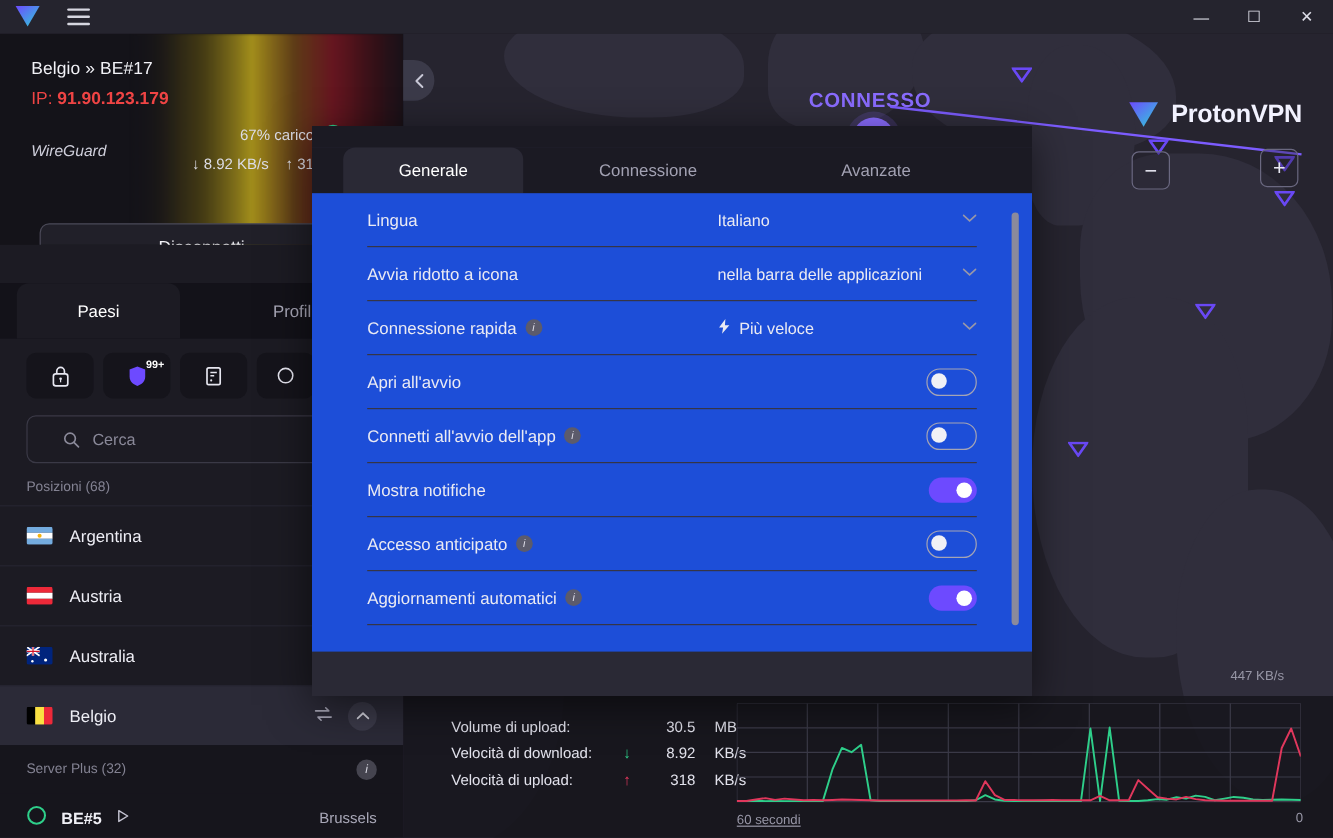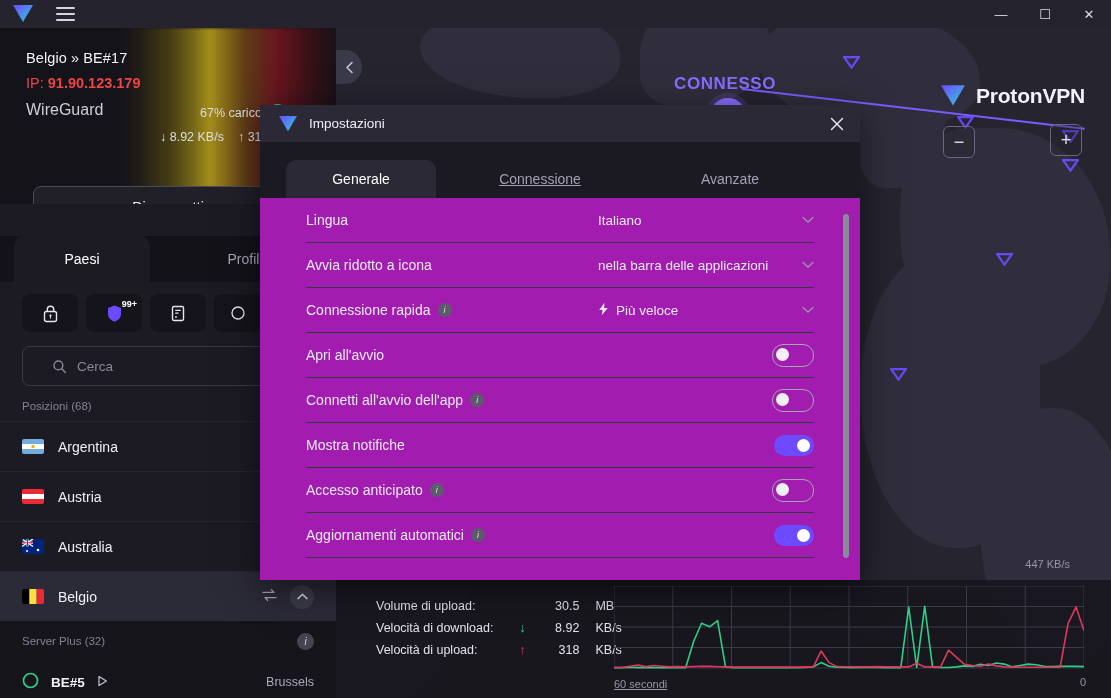--- a/index.html
+++ b/index.html
@@ -52,21 +52,21 @@
   .conncard{position:relative;height:176px;background:#141319;overflow:hidden;}
   .flagbg{position:absolute;left:110px;top:0;width:226px;height:176px;
     background:linear-gradient(90deg,#1a1714 0%,#241f14 8%,#5a4d12 26%,#b09a1c 44%,#6b4316 60%,#7d1722 74%,#4a1016 90%,#241016 100%);
     filter:blur(1.5px);opacity:.92;}
   .flagbg:after{content:"";position:absolute;inset:0;
     background:linear-gradient(90deg,rgba(20,19,25,.95) 0%,rgba(20,19,25,.35) 18%,rgba(20,19,25,0) 45%,rgba(20,19,25,.18) 80%,rgba(20,19,25,.55) 100%);}
   .cc-txt{position:absolute;left:26px;top:22px;z-index:3;}
   .cc-line1{font-size:14.5px;color:#f2f2f7;letter-spacing:.1px;}
   .cc-line2{font-size:14.5px;color:#ef4444;margin-top:9px;}
   .cc-line2 b{font-weight:bold;}
-  .cc-line3{font-size:16px;color:#cfcfdb;margin-top:10px;}
+  .cc-line3{font-size:13px;color:#cfcfdb;margin-top:27px;font-style:italic;}
   .cc-load{position:absolute;left:200px;top:76px;z-index:3;font-size:12.5px;color:#dcdce6;
     display:flex;align-items:center;gap:7px;}
   .ring{width:13px;height:13px;border-radius:50%;border:2px solid #2ecf8a;}
   .cc-speeds{position:absolute;left:160px;top:102px;z-index:3;font-size:12.5px;color:#dcdce6;
     display:flex;gap:14px;align-items:center;}
   .btn-disconnect{position:absolute;left:33px;top:158px;width:268px;height:40px;z-index:5;
     border:1px solid #4b4a58;border-radius:8px;background:#212029;color:#f4f4f9;font-size:14.5px;
     display:flex;align-items:center;justify-content:center;cursor:pointer;}
   .panel-collapse{position:absolute;left:336px;top:50px;width:26px;height:34px;z-index:25;
     background:#3b3a49;border-radius:0 17px 17px 0;display:flex;align-items:center;
@@ -120,21 +120,21 @@
     z-index:60;box-shadow:0 8px 34px rgba(0,0,0,.55);overflow:hidden;}
   .dlg-bar{height:37px;display:flex;align-items:center;padding:0 0 0 18px;background:#2a2935;}
   .dlg-title{font-size:13.5px;color:#eeeef5;margin-left:11px;}
   .dlg-close{margin-left:auto;width:46px;height:37px;display:flex;align-items:center;
     justify-content:center;color:#e4e4ee;font-size:15px;cursor:pointer;}
   .dlg-tabstrip{height:18px;background:#1b1a23;}
   .dlg-tabs{position:relative;height:38px;background:#1b1a23;}
   .dtab{position:absolute;top:0;height:38px;display:flex;align-items:center;justify-content:center;
     font-size:14px;color:#a2a1b2;cursor:pointer;}
   .dtab.active{background:#2a2935;color:#ffffff;border-radius:10px 10px 0 0;}
-  .dlg-body{position:relative;height:382px;background:#a21caf;padding:0;}
+  .dlg-body{position:relative;height:382px;background:#1d4ed8;padding:0;}
   .srow{position:relative;height:44px;margin:0 46px 0 46px;display:flex;align-items:center;
     border-bottom:1px solid #363545;}
   .srow:last-child{border-bottom:none;}
   .srow .lab{font-size:14px;color:#eaeaf3;display:flex;align-items:center;gap:7px;}
   .ibadge{width:14px;height:14px;border-radius:50%;background:#5c5b6b;color:#dfdfe9;font-size:9px;
     display:flex;align-items:center;justify-content:center;font-style:italic;cursor:pointer;}
   .srow .ctl{margin-left:auto;display:flex;align-items:center;}
   .sel-val{width:216px;display:flex;align-items:center;gap:7px;font-size:13.5px;color:#eaeaf3;
     cursor:pointer;}
   .sel-val .chev{margin-left:auto;color:#9897a8;font-size:11px;}
@@ -446,41 +446,24 @@
     </div>
   </div>
 
   <div class="panel-collapse">
     <svg width="9" height="13" viewBox="0 0 9 13">
         <path d="M7 1.5 L2 6.5 L7 11.5" fill="none" stroke="#c8c8d6" stroke-width="1.6" stroke-linecap="round" stroke-linejoin="round"></path>
       </svg>
   </div>
 
   <div class="dlg">
-    <div class="dlg-bar">
-      <svg width="20" height="18" viewBox="0 0 22 20">
-        <defs>
-            <linearGradient id="lg3" x1="0" y1="0" x2="1" y2="1">
-          <stop offset="0" stop-color="#6d4aff"></stop>
-              <stop offset="1" stop-color="#2fd0d8"></stop>
-        </linearGradient>
-          </defs>
-        <path d="M1 1 L21 1 L11 18 Z" fill="url(#lg3)"></path>
-      </svg>
-      <div class="dlg-title">Impostazioni</div>
-      <div class="dlg-close">
-        <svg width="14" height="14" viewBox="0 0 14 14">
-            <path d="M1.5 1.5 L12.5 12.5 M12.5 1.5 L1.5 12.5" stroke="#e4e4ee" stroke-width="1.5" stroke-linecap="round"></path>
-          </svg>
-      </div>
-    </div>
     <div class="dlg-tabstrip"></div>
     <div class="dlg-tabs">
       <div class="dtab active" style="left:26px;width:150px;">Generale</div>
-      <div class="dtab" style="left:195px;width:170px;text-decoration:underline;">Connessione</div>
+      <div class="dtab" style="left:195px;width:170px;">Connessione</div>
       <div class="dtab" style="left:400px;width:140px;">Avanzate</div>
     </div>
 
     <div class="dlg-body">
 
       <div class="srow">
         <span class="lab">Lingua</span>
         <span class="ctl">
           <span class="sel-val">
             <span>Italiano</span>

